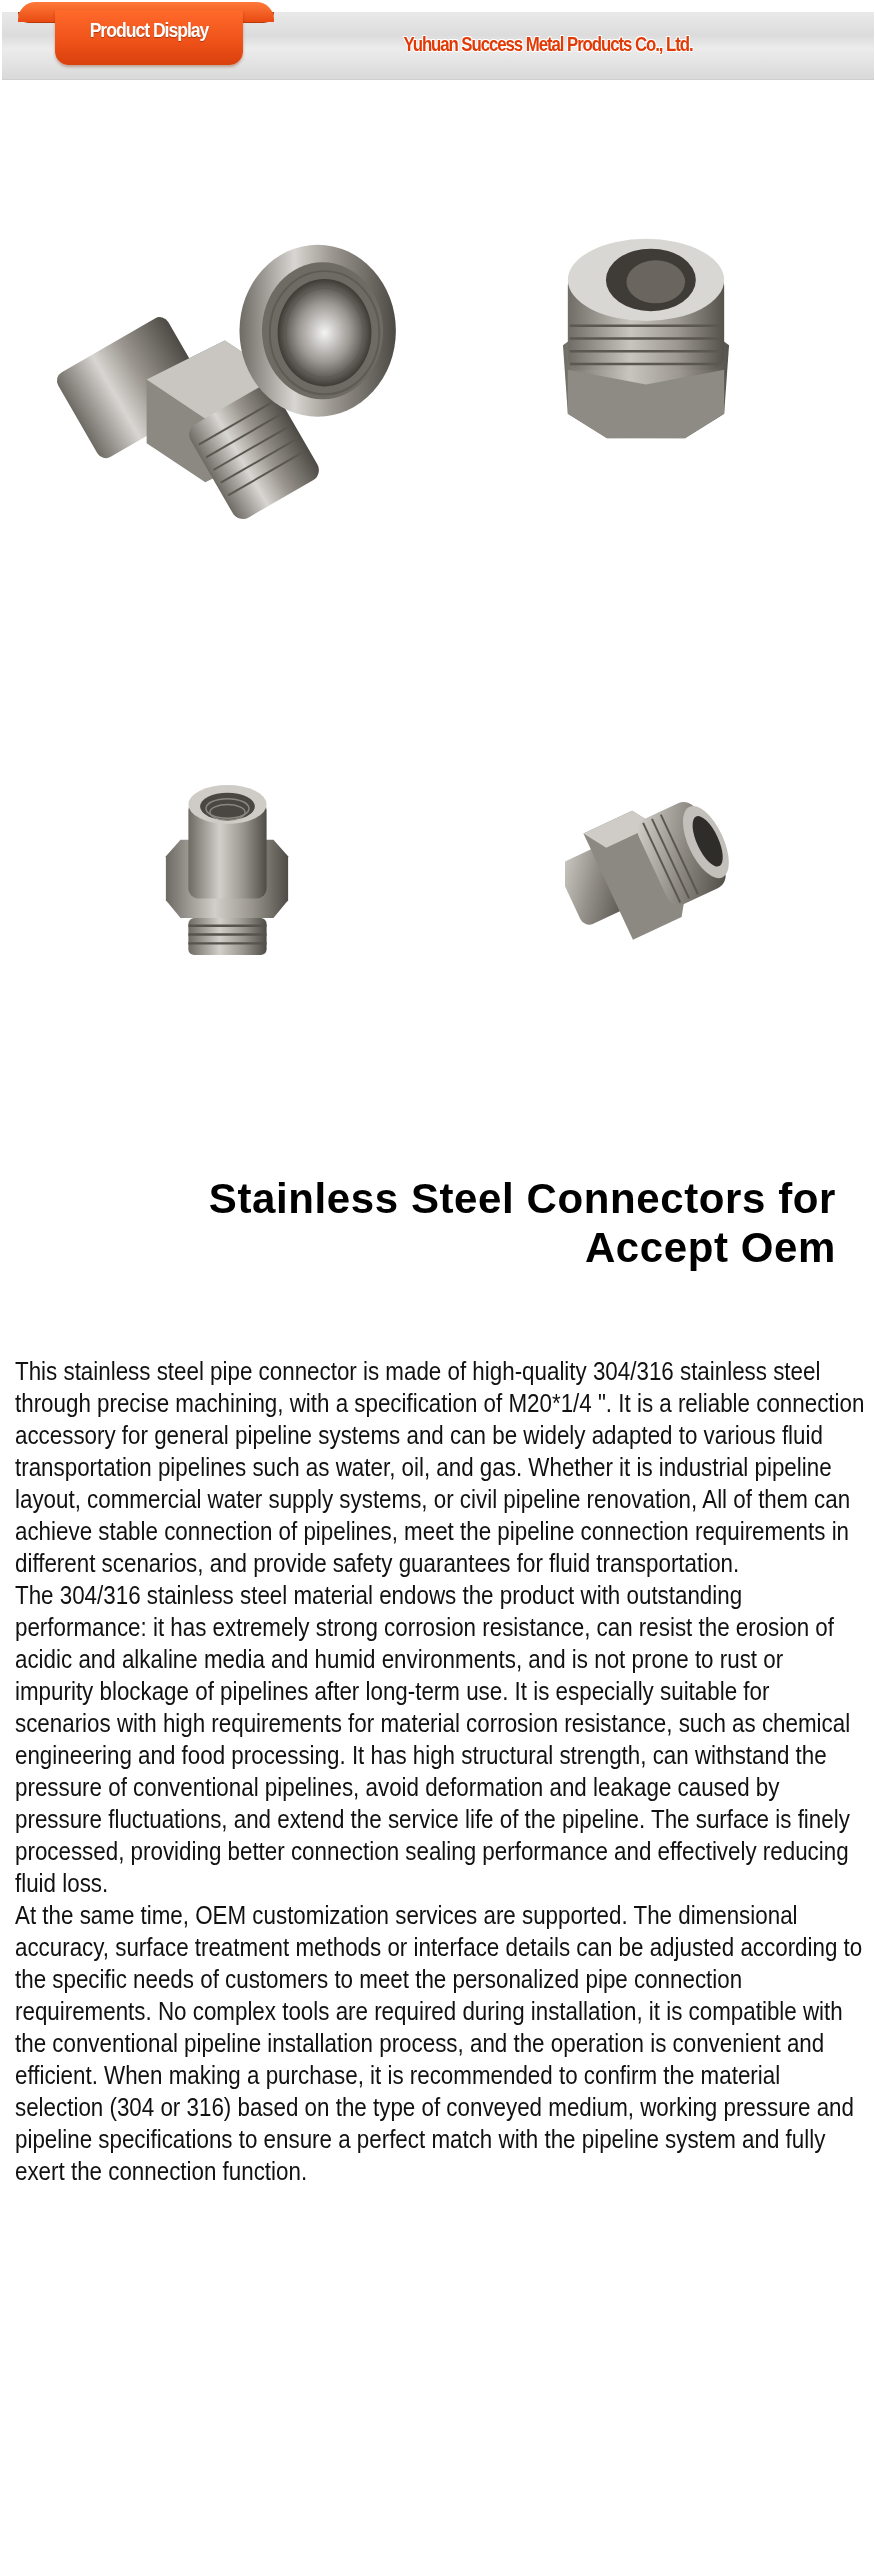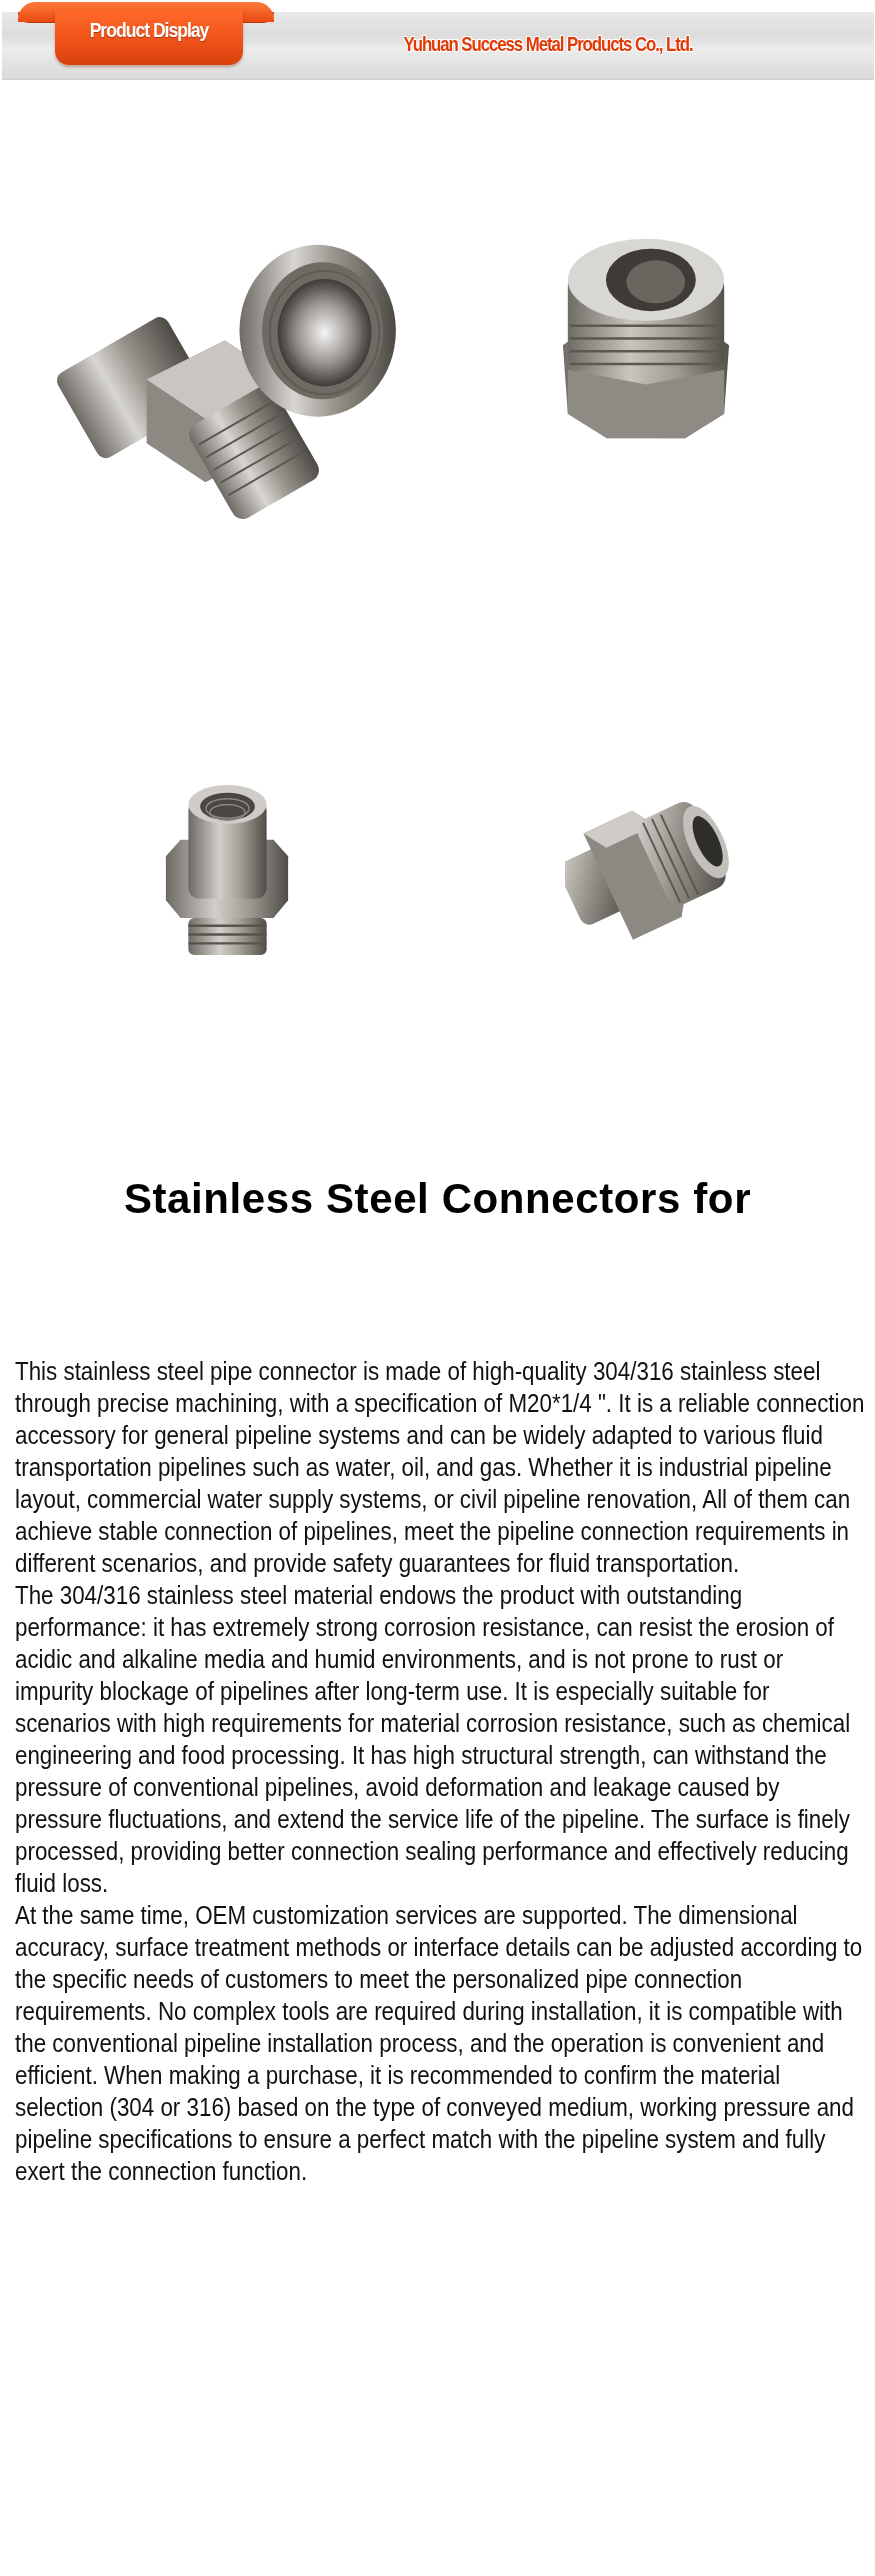--- a/index.html
+++ b/index.html
@@ -28,21 +28,21 @@
     text-shadow: 0 1px 1px rgba(100,30,0,0.5); }
   .company { position: absolute; right: 27px; top: 32px; color: #e23a06; font-weight: bold;
     font-size: 20.5px; letter-spacing: -1.3px; transform: scaleX(0.82); transform-origin: right center;
     text-shadow: 1px 1px 0 #fff, -1px -1px 0 #fff, 1px -1px 0 #fff, -1px 1px 0 #fff; }
 
   
   .photo { position: absolute; }
   .photo svg { display: block; width: 100%; height: 100%; }
 
   
-  .title { position: absolute; left: 39px; top: 1174px; width: 797px; text-align: center;
+  .title { position: absolute; left: 39px; top: 1174px; width: 797px; text-align: right;
     font-weight: bold; font-size: 42px; line-height: 49px; letter-spacing: 0.6px; }
 
   
   .desc { position: absolute; left: 14.7px; top: 1355px; width: 856px;
     font-size: 26px; line-height: 32px; color: #111;
     transform: scaleX(0.86); transform-origin: left top; width: 988px; }
   .desc p { margin: 0; }
 </style>
 </head>
 <body>
@@ -173,20 +173,21 @@
         <line x1="120" y1="38" x2="120" y2="128"></line>
       </g>
       <ellipse cx="150" cy="83" rx="18" ry="40" fill="#c3c0bb"></ellipse>
       <ellipse cx="152" cy="83" rx="11" ry="28" fill="#2f2d2a"></ellipse>
     </g>
   </svg>
 </div>
 
 <h1 class="title" style="margin:0;">
   <div>Stainless Steel Connectors for</div>
+  <div>Accept Oem</div>
 </h1>
 
 <div class="desc">
   <p>This stainless steel pipe connector is made of high-quality 304/316 stainless steel through precise machining, with a specification of M20*1/4 ". It is a reliable connection accessory for general pipeline systems and can be widely adapted to various fluid transportation pipelines such as water, oil, and gas. Whether it is industrial pipeline layout, commercial water supply systems, or civil pipeline renovation, All of them can achieve stable connection of pipelines, meet the pipeline connection requirements in different scenarios, and provide safety guarantees for fluid transportation.</p>
   <p>The 304/316 stainless steel material endows the product with outstanding performance: it has extremely strong corrosion resistance, can resist the erosion of acidic and alkaline media and humid environments, and is not prone to rust or impurity blockage of pipelines after long-term use. It is especially suitable for scenarios with high requirements for material corrosion resistance, such as chemical engineering and food processing. It has high structural strength, can withstand the pressure of conventional pipelines, avoid deformation and leakage caused by pressure fluctuations, and extend the service life of the pipeline. The surface is finely processed, providing better connection sealing performance and effectively reducing fluid loss.</p>
   <p>At the same time, OEM customization services are supported. The dimensional accuracy, surface treatment methods or interface details can be adjusted according to the specific needs of customers to meet the personalized pipe connection requirements. No complex tools are required during installation, it is compatible with the conventional pipeline installation process, and the operation is convenient and efficient. When making a purchase, it is recommended to confirm the material selection (304 or 316) based on the type of conveyed medium, working pressure and pipeline specifications to ensure a perfect match with the pipeline system and fully exert the connection function.</p>
 </div>
 
 
 </body></html>

